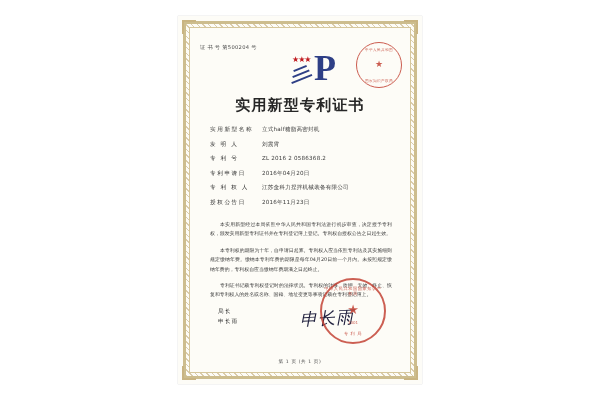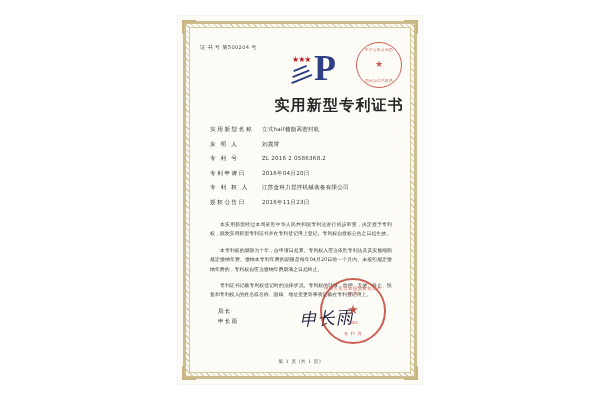--- a/index.html
+++ b/index.html
@@ -148,21 +148,21 @@
     text-align: center;
     font-size: 3.6px;
     letter-spacing: 0.4px;
   }
 
   
   #title {
     position: absolute;
     left: 0; right: 0;
     top: 62px;
-    text-align: right;
+    text-align: center;
     font-family: "Liberation Serif", serif;
     font-weight: bold;
     font-size: 15px;
     letter-spacing: 1.2px;
     color: #262626;
   }
 
   
   #fields {
     position: absolute;

